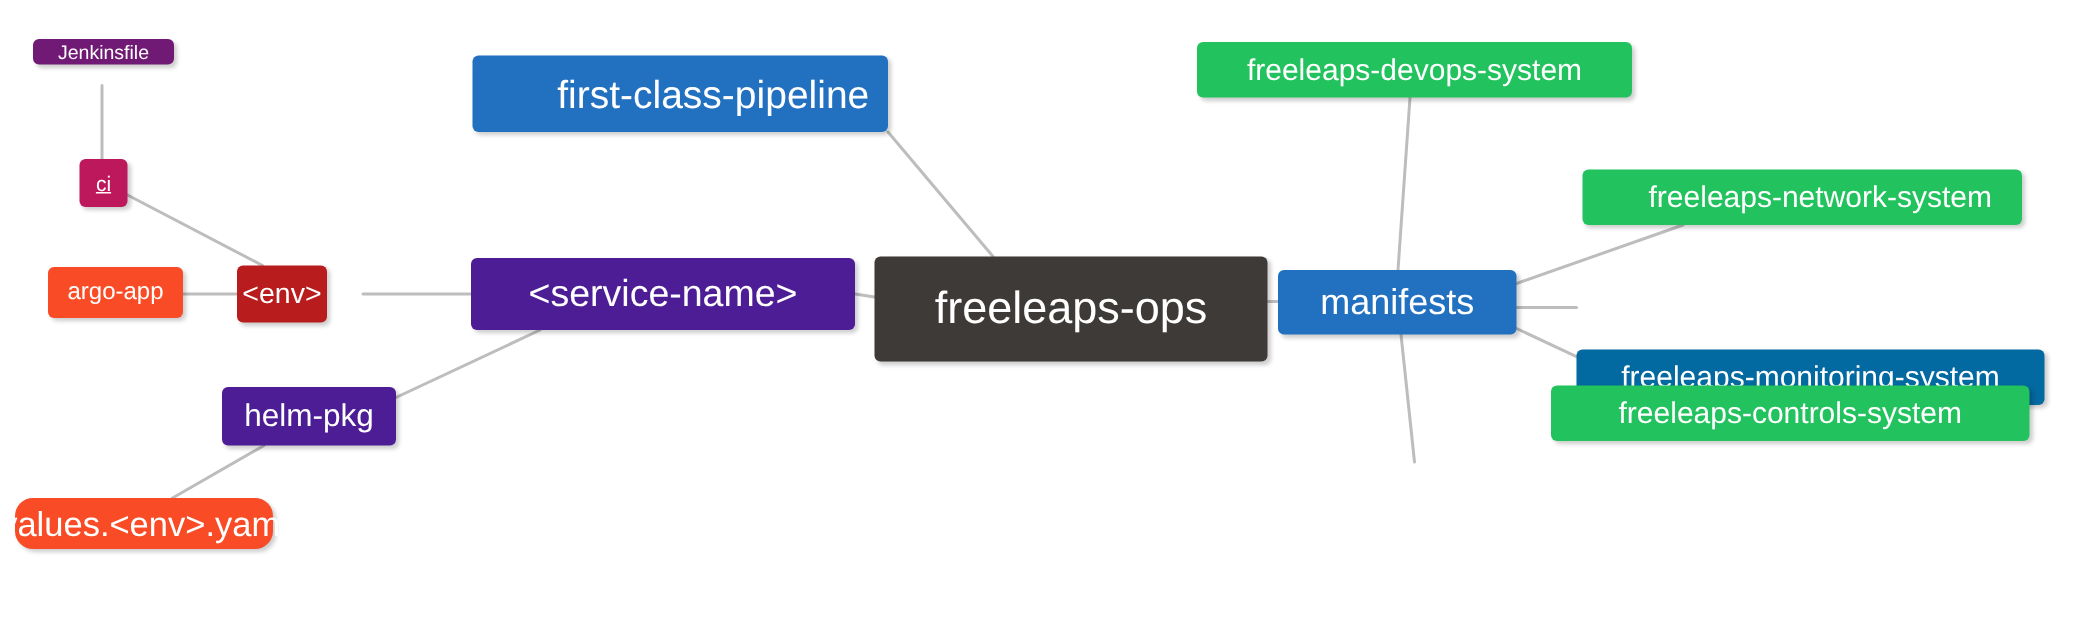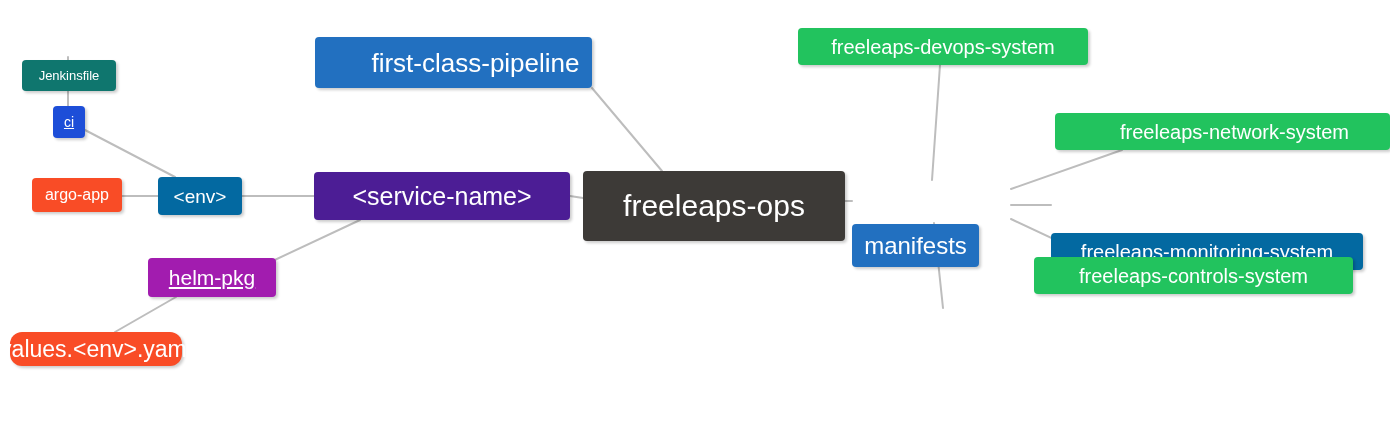--- a/index.html
+++ b/index.html
@@ -66,26 +66,26 @@
       <line x1="1011" y1="189" x2="1122" y2="150" stroke="#bdbdbd" stroke-width="2" stroke-linecap="round"></line>
       <line x1="1011" y1="205" x2="1051" y2="205" stroke="#bdbdbd" stroke-width="2" stroke-linecap="round"></line>
       <line x1="1011" y1="219" x2="1092" y2="257" stroke="#bdbdbd" stroke-width="2" stroke-linecap="round"></line>
       <line x1="934" y1="223" x2="943" y2="308" stroke="#bdbdbd" stroke-width="2" stroke-linecap="round"></line>
     </svg>
 
   <div id="node-layer">
       <div class="node" style="left: 583px; top: 171px; width: 262px; height: 70px; background: rgb(61, 58, 55); font-size: 30px; border-radius: 4px;">freeleaps-ops</div>
       <div class="node" style="left: 315px; top: 37px; width: 277px; height: 51px; background: rgb(34, 112, 192); font-size: 26px; border-radius: 4px; padding-left: 44px;">first-class-pipeline</div>
       <div class="node" style="left: 314px; top: 172px; width: 256px; height: 48px; background: #4c1d95; font-size: 25px; border-radius: 4px;">&lt;service-name&gt;</div>
-      <div class="node" style="left: 158px; top: 177px; width: 84px; height: 38px; background: #0369a1; font-size: 19px; border-radius: 4px;">&lt;env&gt;</div>
-      <div class="node" style="left: 53px; top: 106px; width: 32px; height: 32px; background: #1d4ed8; font-size: 14px; border-radius: 4px; text-decoration: underline;">ci</div>
-      <div class="node" style="left: 22px; top: 26px; width: 94px; height: 31px; background: #0f766e; font-size: 13px; border-radius: 4px; margin-top: 34px;">Jenkinsfile</div>
+      <div class="node" style="left: 158px; top: 177px; width: 60px; height: 38px; background: #b91c1c; font-size: 19px; border-radius: 4px;">&lt;env&gt;</div>
+      <div class="node" style="left: 53px; top: 106px; width: 32px; height: 32px; background: #be185d; font-size: 14px; border-radius: 4px; text-decoration: underline;">ci</div>
+      <div class="node" style="left: 22px; top: 26px; width: 94px; height: 17px; background: #701a75; font-size: 13px; border-radius: 4px;">Jenkinsfile</div>
       <div class="node" style="left: 32px; top: 178px; width: 90px; height: 34px; background: rgb(249, 76, 38); font-size: 16px; border-radius: 4px; text-align: center;">argo-app</div>
-      <div class="node" style="left: 148px; top: 258px; width: 128px; height: 39px; background: #a21caf; font-size: 21px; border-radius: 4px; text-decoration: underline;">helm-pkg</div>
+      <div class="node" style="left: 148px; top: 258px; width: 116px; height: 39px; background: #4c1d95; font-size: 21px; border-radius: 4px;">helm-pkg</div>
       <div class="node" style="left: 10px; top: 332px; width: 172px; height: 34px; background: rgb(249, 76, 38); font-size: 23px; border-radius: 12px;">values.&lt;env&gt;.yaml</div>
-      <div class="node" style="left: 852px; top: 180px; width: 127px; height: 43px; background: rgb(34, 112, 192); font-size: 24px; border-radius: 4px; margin-top: 44px;">manifests</div>
+      <div class="node" style="left: 852px; top: 180px; width: 159px; height: 43px; background: rgb(34, 112, 192); font-size: 24px; border-radius: 4px;">manifests</div>
       <div class="node" style="left: 798px; top: 28px; width: 290px; height: 37px; background: rgb(34, 195, 94); font-size: 20px; border-radius: 4px;">freeleaps-devops-system</div>
-      <div class="node" style="left: 1055px; top: 113px; width: 335px; height: 37px; background: rgb(34, 195, 94); font-size: 20px; border-radius: 4px; padding-left: 24px;">freeleaps-network-system</div>
+      <div class="node" style="left: 1055px; top: 113px; width: 293px; height: 37px; background: rgb(34, 195, 94); font-size: 20px; border-radius: 4px; padding-left: 24px;">freeleaps-network-system</div>
       <div class="node" style="left: 1051px; top: 186px; width: 312px; height: 37px; background: #0369a1; font-size: 20px; border-radius: 4px; margin-top: 47px;">freeleaps-monitoring-system</div>
       <div class="node" style="left: 1034px; top: 257px; width: 319px; height: 37px; background: rgb(34, 195, 94); font-size: 20px; border-radius: 4px;">freeleaps-controls-system</div>
     </div>
 
 </div>
 
 </body></html>

